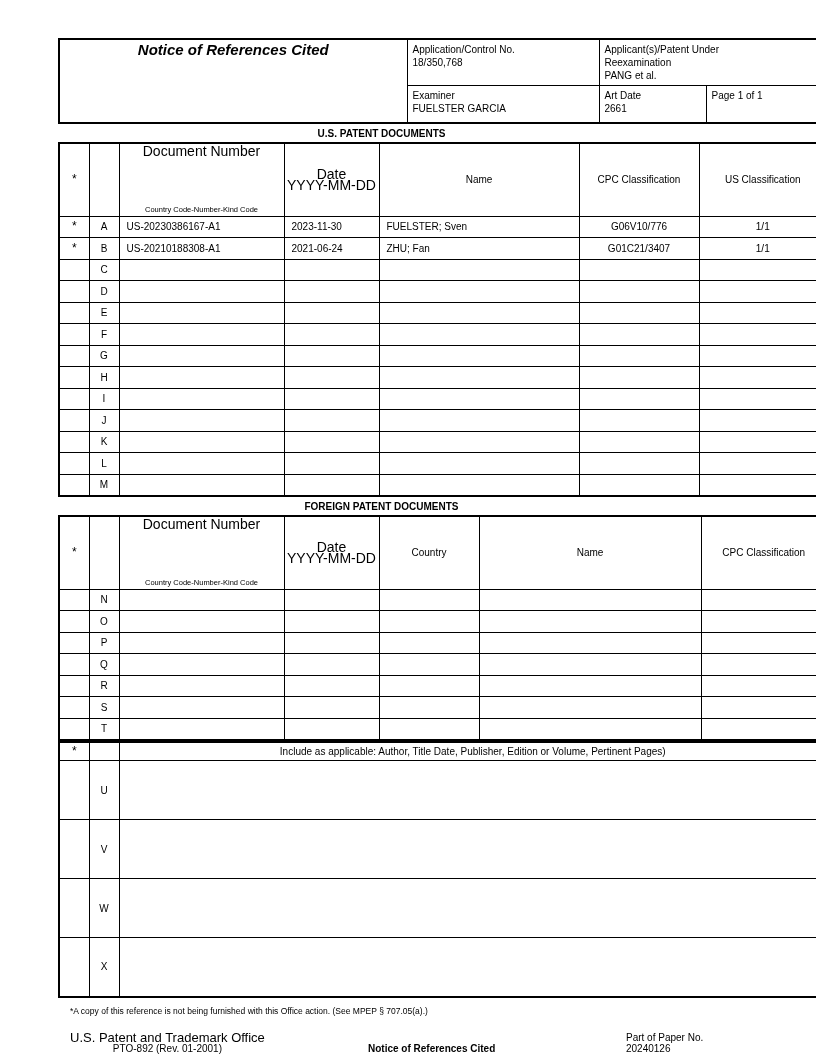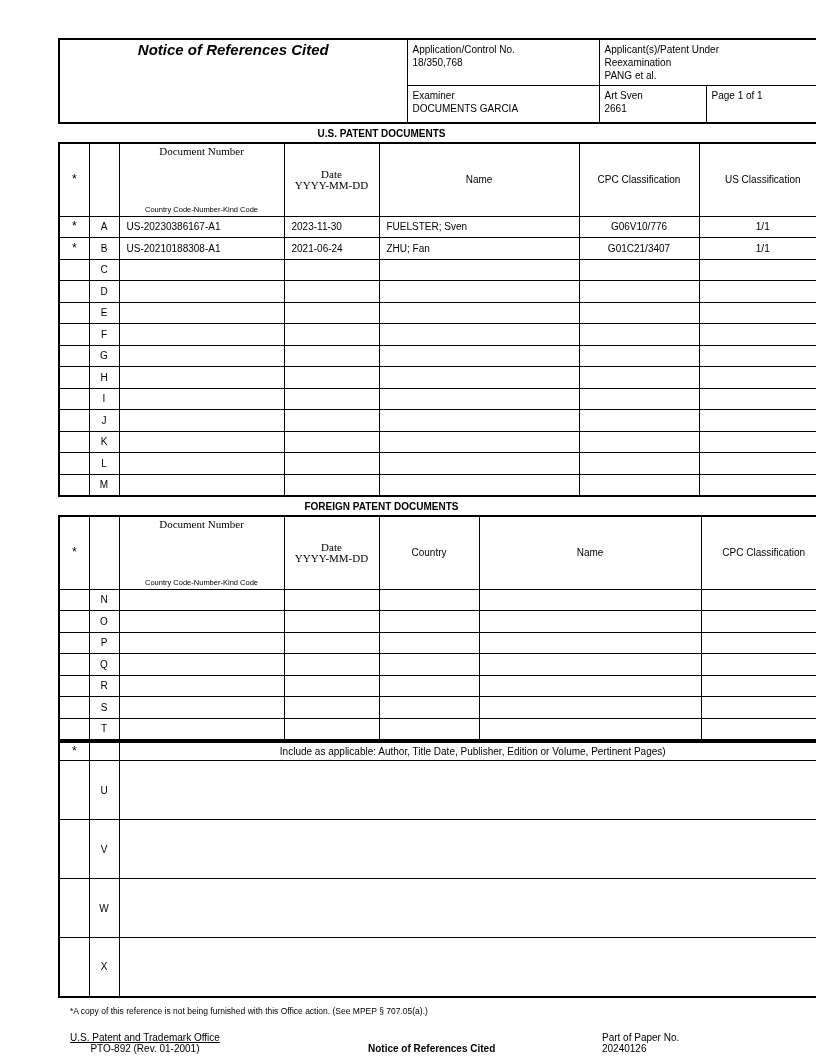--- a/index.html
+++ b/index.html
@@ -35,40 +35,40 @@
   }
 
   
   table.ref {
     width:770px; border-collapse:collapse; table-layout:fixed;
     border:2px solid #000;
   }
   table.ref td, table.ref th { border:1px solid #000; font-size:10px; overflow:hidden; white-space:nowrap; }
   table.ref th { font-weight:normal; text-align:center; vertical-align:middle; padding:2px 2px; }
   .th-sub { display:block; font-size:7.5px; line-height:9px;margin-top:48px; }
-  .th-main { display:block; font-size:11px; line-height:11px;font-family:Liberation Serif, serif; }
+  .th-main { display:block; font-size:14px; line-height:11px; }
   tr.hrow { height:28px; }
   tr.drow { height:21.5px; }
   td.c { text-align:center; vertical-align:middle; }
   td.l { text-align:left; vertical-align:middle; padding-left:7px; padding-right:3px; }
   .star { font-size:12px; line-height:8px; }
 
   
   tr.np-hrow { height:19px; }
   tr.np-drow { height:59px; }
   table.ref th.np-include { font-size:10px; }
 
   
   .footnotes { margin:7px 0 1px 12px; font-size:8.5px; line-height:12px; }
   .footer { position:relative; margin-top:12px; height:26px; }
   .footer .left { position:absolute; left:12px; bottom:0; }
-  .footer .office { font-size:10px; line-height:10px;text-decoration:underline; }
+  .footer .office { font-size:13px; line-height:10px; }
   .footer .formno { font-size:10px; line-height:12px;text-align:center; }
   .footer .center { position:absolute; left:310px; bottom:1px; font-size:10px; font-weight:bold; }
-  .footer .right { position:absolute; left:544px; bottom:1px; font-size:10px; }
+  .footer .right { position:absolute; left:568px; bottom:1px; font-size:10px; }
 </style>
 </head>
 <body>
 
 <div class="page">
   <div class="content">
 
     <table class="hdr">
       <colgroup>
           <col style="width:348px">
@@ -86,24 +86,24 @@
           <span class="hdr-value">18/350,768</span>
         </td>
         <td colspan="2">
           <span class="hdr-label wrap">Applicant(s)/Patent Under Reexamination</span>
           <span class="hdr-value">PANG et al.</span>
         </td>
       </tr>
       <tr style="height:37px;">
         <td>
           <span class="hdr-label">Examiner</span>
-          <span class="hdr-value">DOCUMENTS GARCIA</span>
+          <span class="hdr-value">FUELSTER GARCIA</span>
         </td>
         <td>
-          <span class="hdr-label">Art Sven</span>
+          <span class="hdr-label">Art Date</span>
           <span class="hdr-value">2661</span>
         </td>
         <td class="page-cell">
           <span>Page 1 of 1</span>
         </td>
       </tr>
     </tbody>
       </table>
 
     <div class="section-title">U.S. PATENT DOCUMENTS</div>

